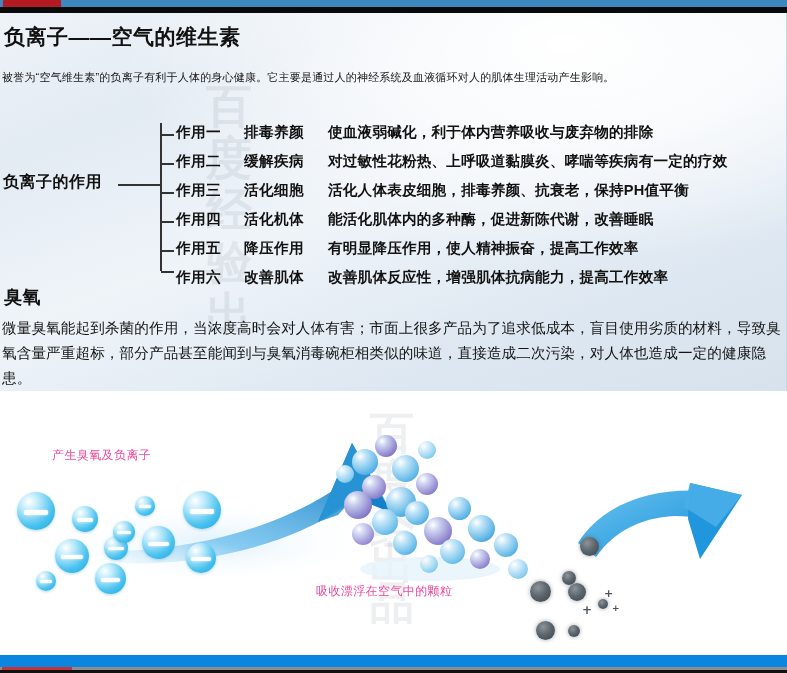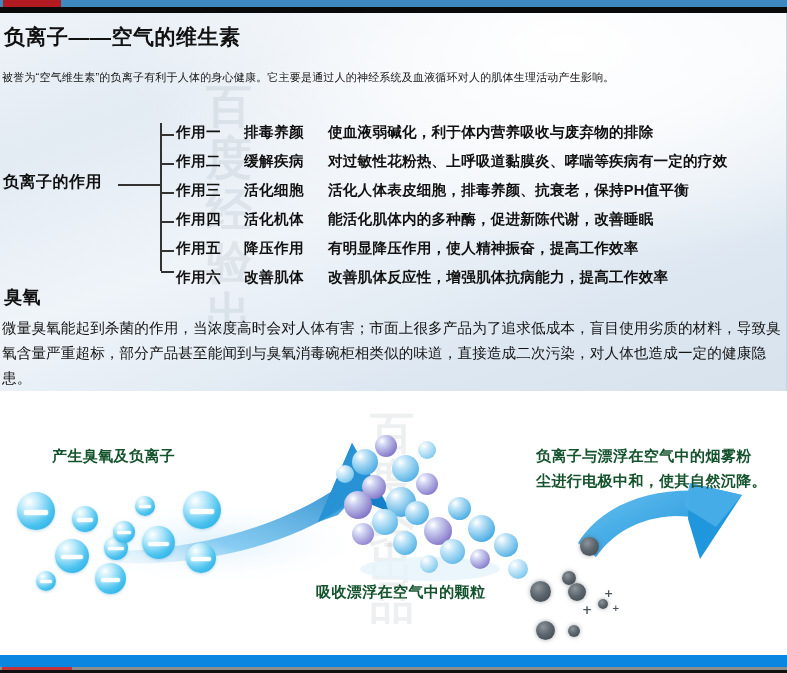--- a/index.html
+++ b/index.html
@@ -50,21 +50,21 @@
   .r-key{position:absolute;left:244px;top:0;font-size:14.6px;font-weight:bold;color:#111;letter-spacing:0.4px;}
   .r-desc{position:absolute;left:328px;top:0;font-size:14.6px;font-weight:bold;color:#111;letter-spacing:0.2px;}
 
   
   .oz-title{position:absolute;left:4px;top:272px;font-size:18px;font-weight:bold;color:#111;letter-spacing:0.5px;}
   .oz-body{position:absolute;left:2px;top:303px;width:782px;font-size:14.6px;color:#141414;
     line-height:25px;font-weight:normal;letter-spacing:0.1px;}
 
   
   .illus{position:absolute;left:0;top:391px;width:787px;height:264px;background:#fff;overflow:hidden;}
-  .cap{position:absolute;font-size:15px;font-weight:bold;color:#14532d;line-height:25px;letter-spacing:0.4px;}
+  .cap{position:absolute;font-size:12px;font-weight:normal;color:#ec4899;line-height:25px;letter-spacing:0.4px;}
   .cap-left{left:52px;top:52px;}
   .cap-mid{left:316px;top:188px;}
   .cap-right{left:536px;top:52px;width:250px;}
 
   .bubble{position:absolute;border-radius:50%;
     background:radial-gradient(circle at 32% 26%, #ffffff 0%, #b9e9fb 26%, #4cc3ef 62%, #18a5e0 100%);
     box-shadow:0 1px 3px rgba(60,150,200,0.35);}
   .bubble:after{content:"";position:absolute;left:18%;top:47%;width:64%;height:13%;
     background:#fdfefe;border-radius:2px;box-shadow:0 0 2px rgba(255,255,255,0.9);}
 
@@ -240,23 +240,19 @@
     <div class="dust" style="left:568px;top:192px;width:18px;height:18px;"></div>
     <div class="dust" style="left:598px;top:208px;width:10px;height:10px;"></div>
     <div class="dust" style="left:536px;top:230px;width:19px;height:19px;"></div>
     <div class="dust" style="left:568px;top:234px;width:12px;height:12px;"></div>
     <div class="dust-plus" style="left:604px;top:196px;font-size:11px;">+</div>
     <div class="dust-plus" style="left:582px;top:212px;font-size:12px;">+</div>
     <div class="dust-plus" style="left:612px;top:212px;font-size:9px;">+</div>
 
     <div class="cap cap-left">产生臭氧及负离子</div>
     <div class="cap cap-mid">吸收漂浮在空气中的颗粒</div>
-    <div class="cap cap-right">
-      <div>负离子与漂浮在空气中的烟雾粉</div>
-      <div>尘进行电极中和，使其自然沉降。</div>
-    </div>
   </div>
 
   <div class="botbar"></div>
   <div class="botline"></div>
   <div class="botline-red"></div>
   <div class="botblack"></div>
 </div>
 
 </body></html>

